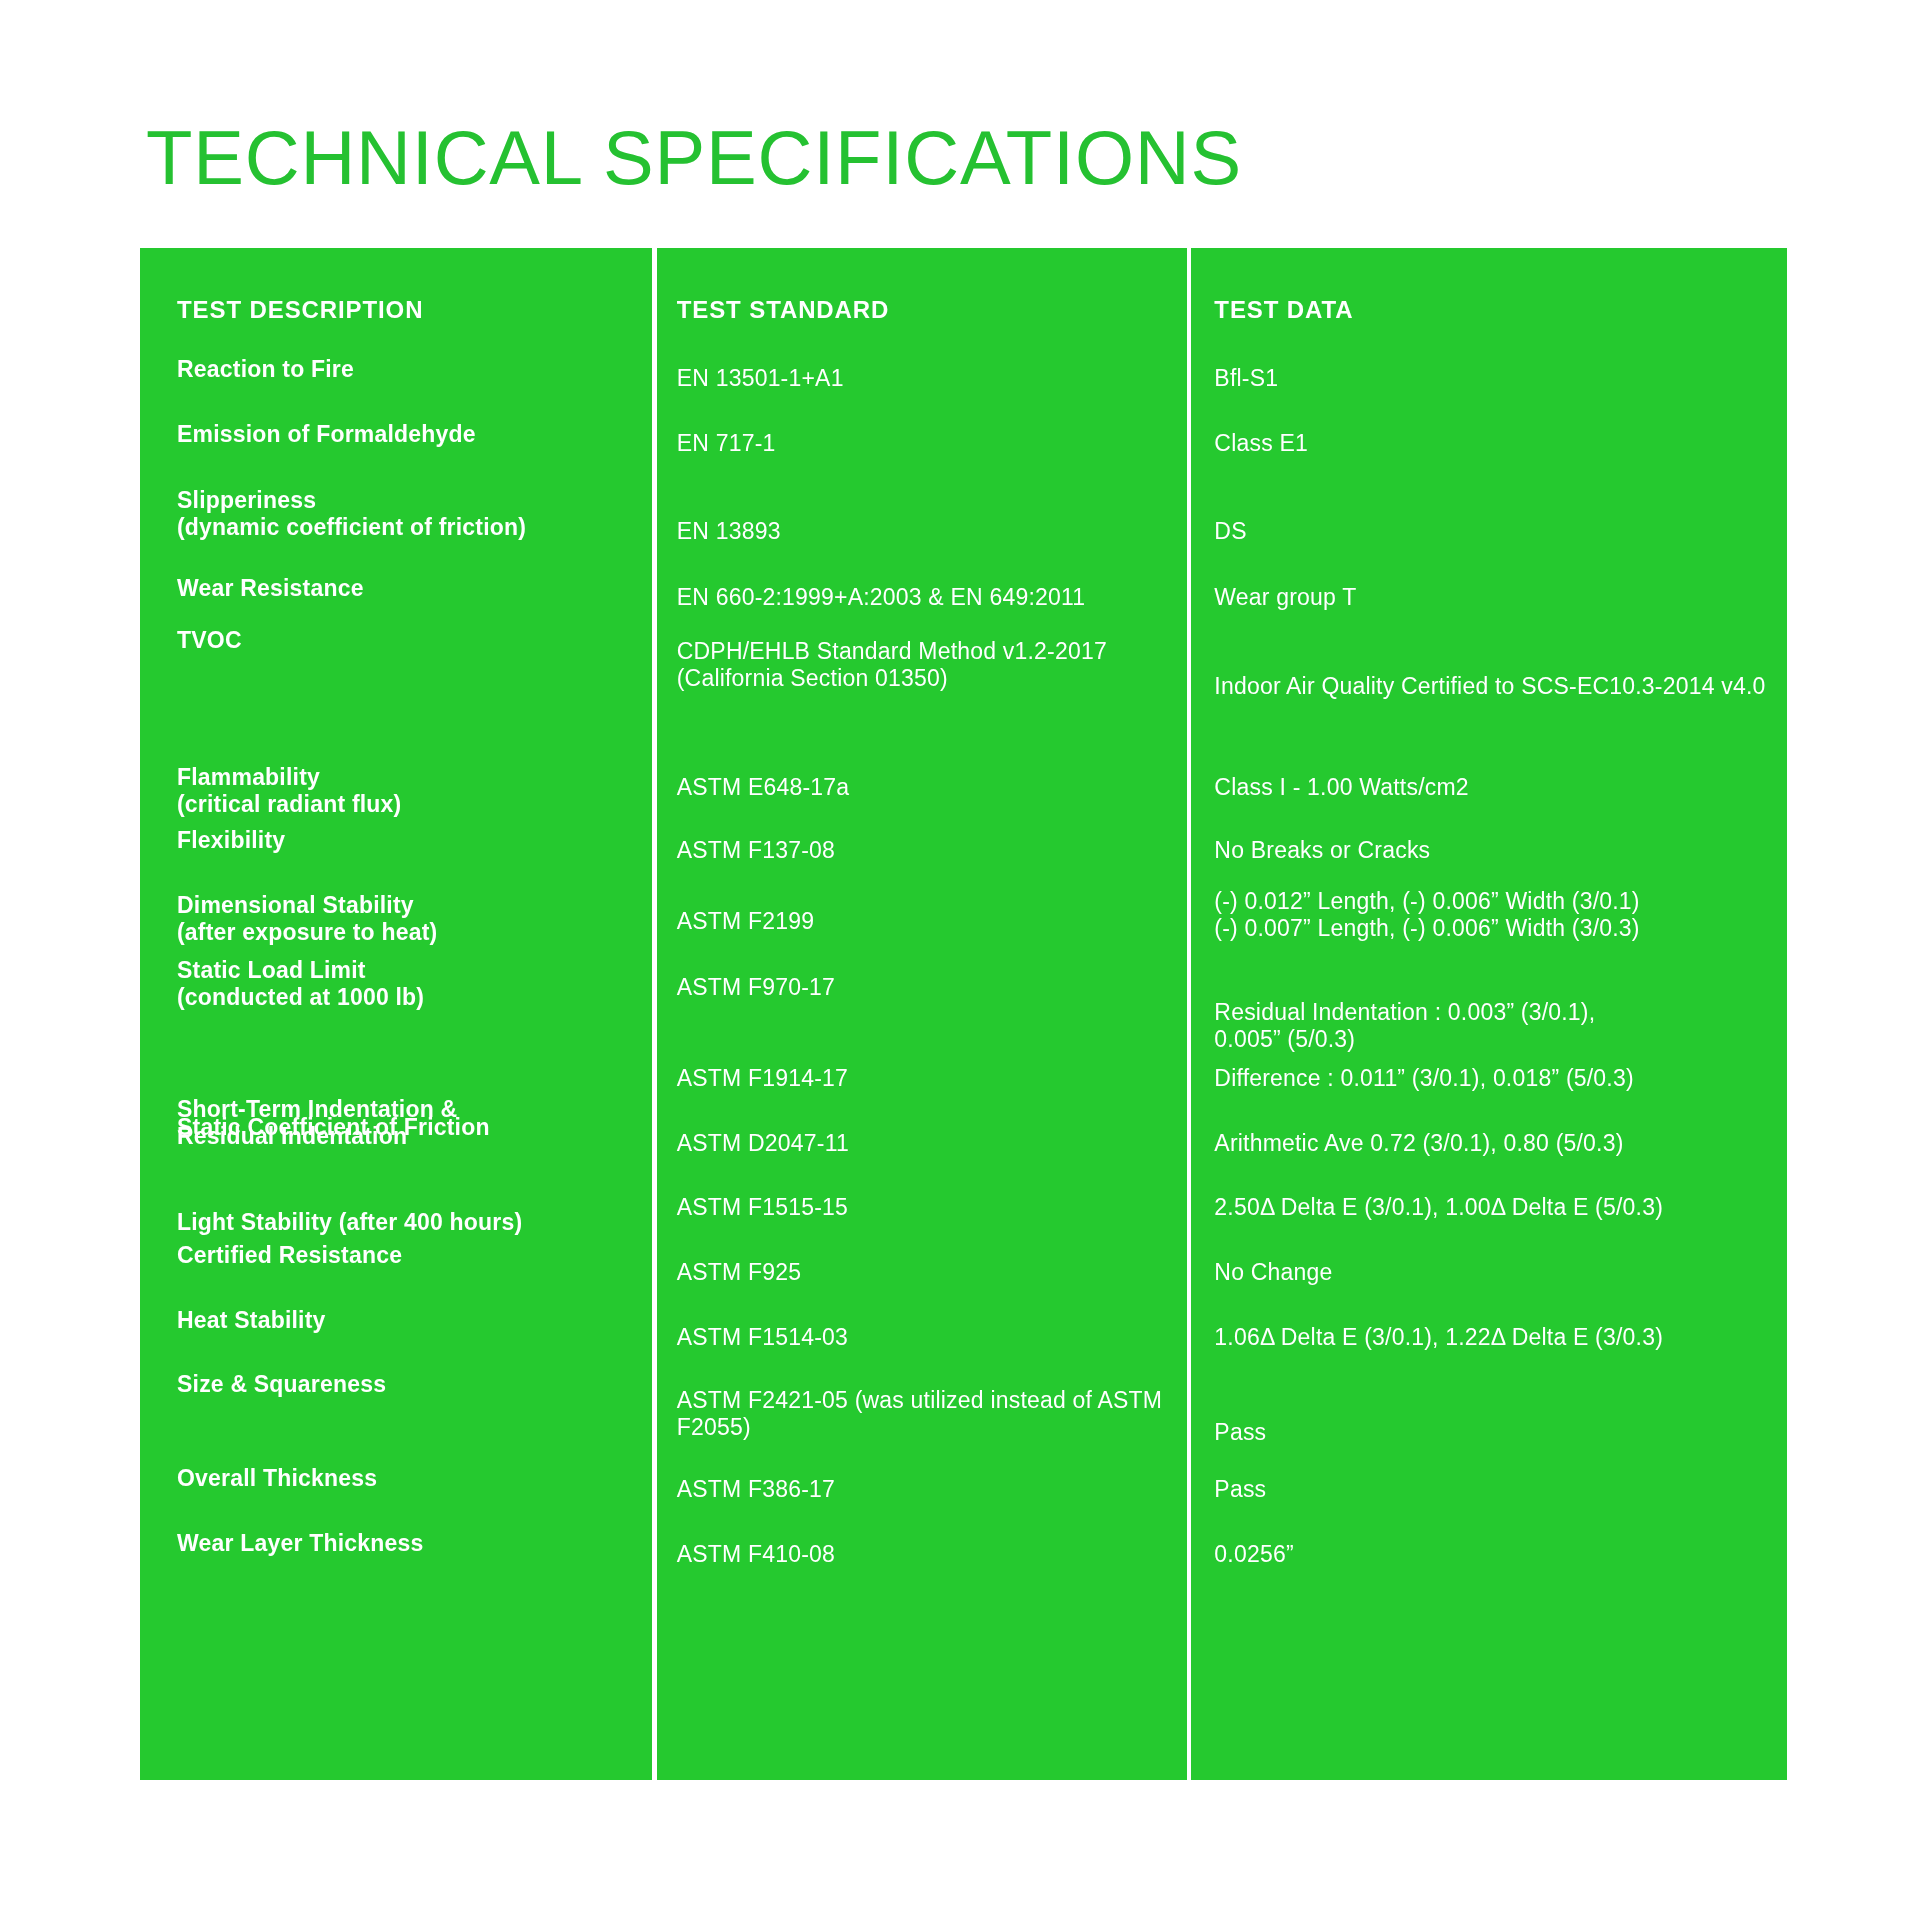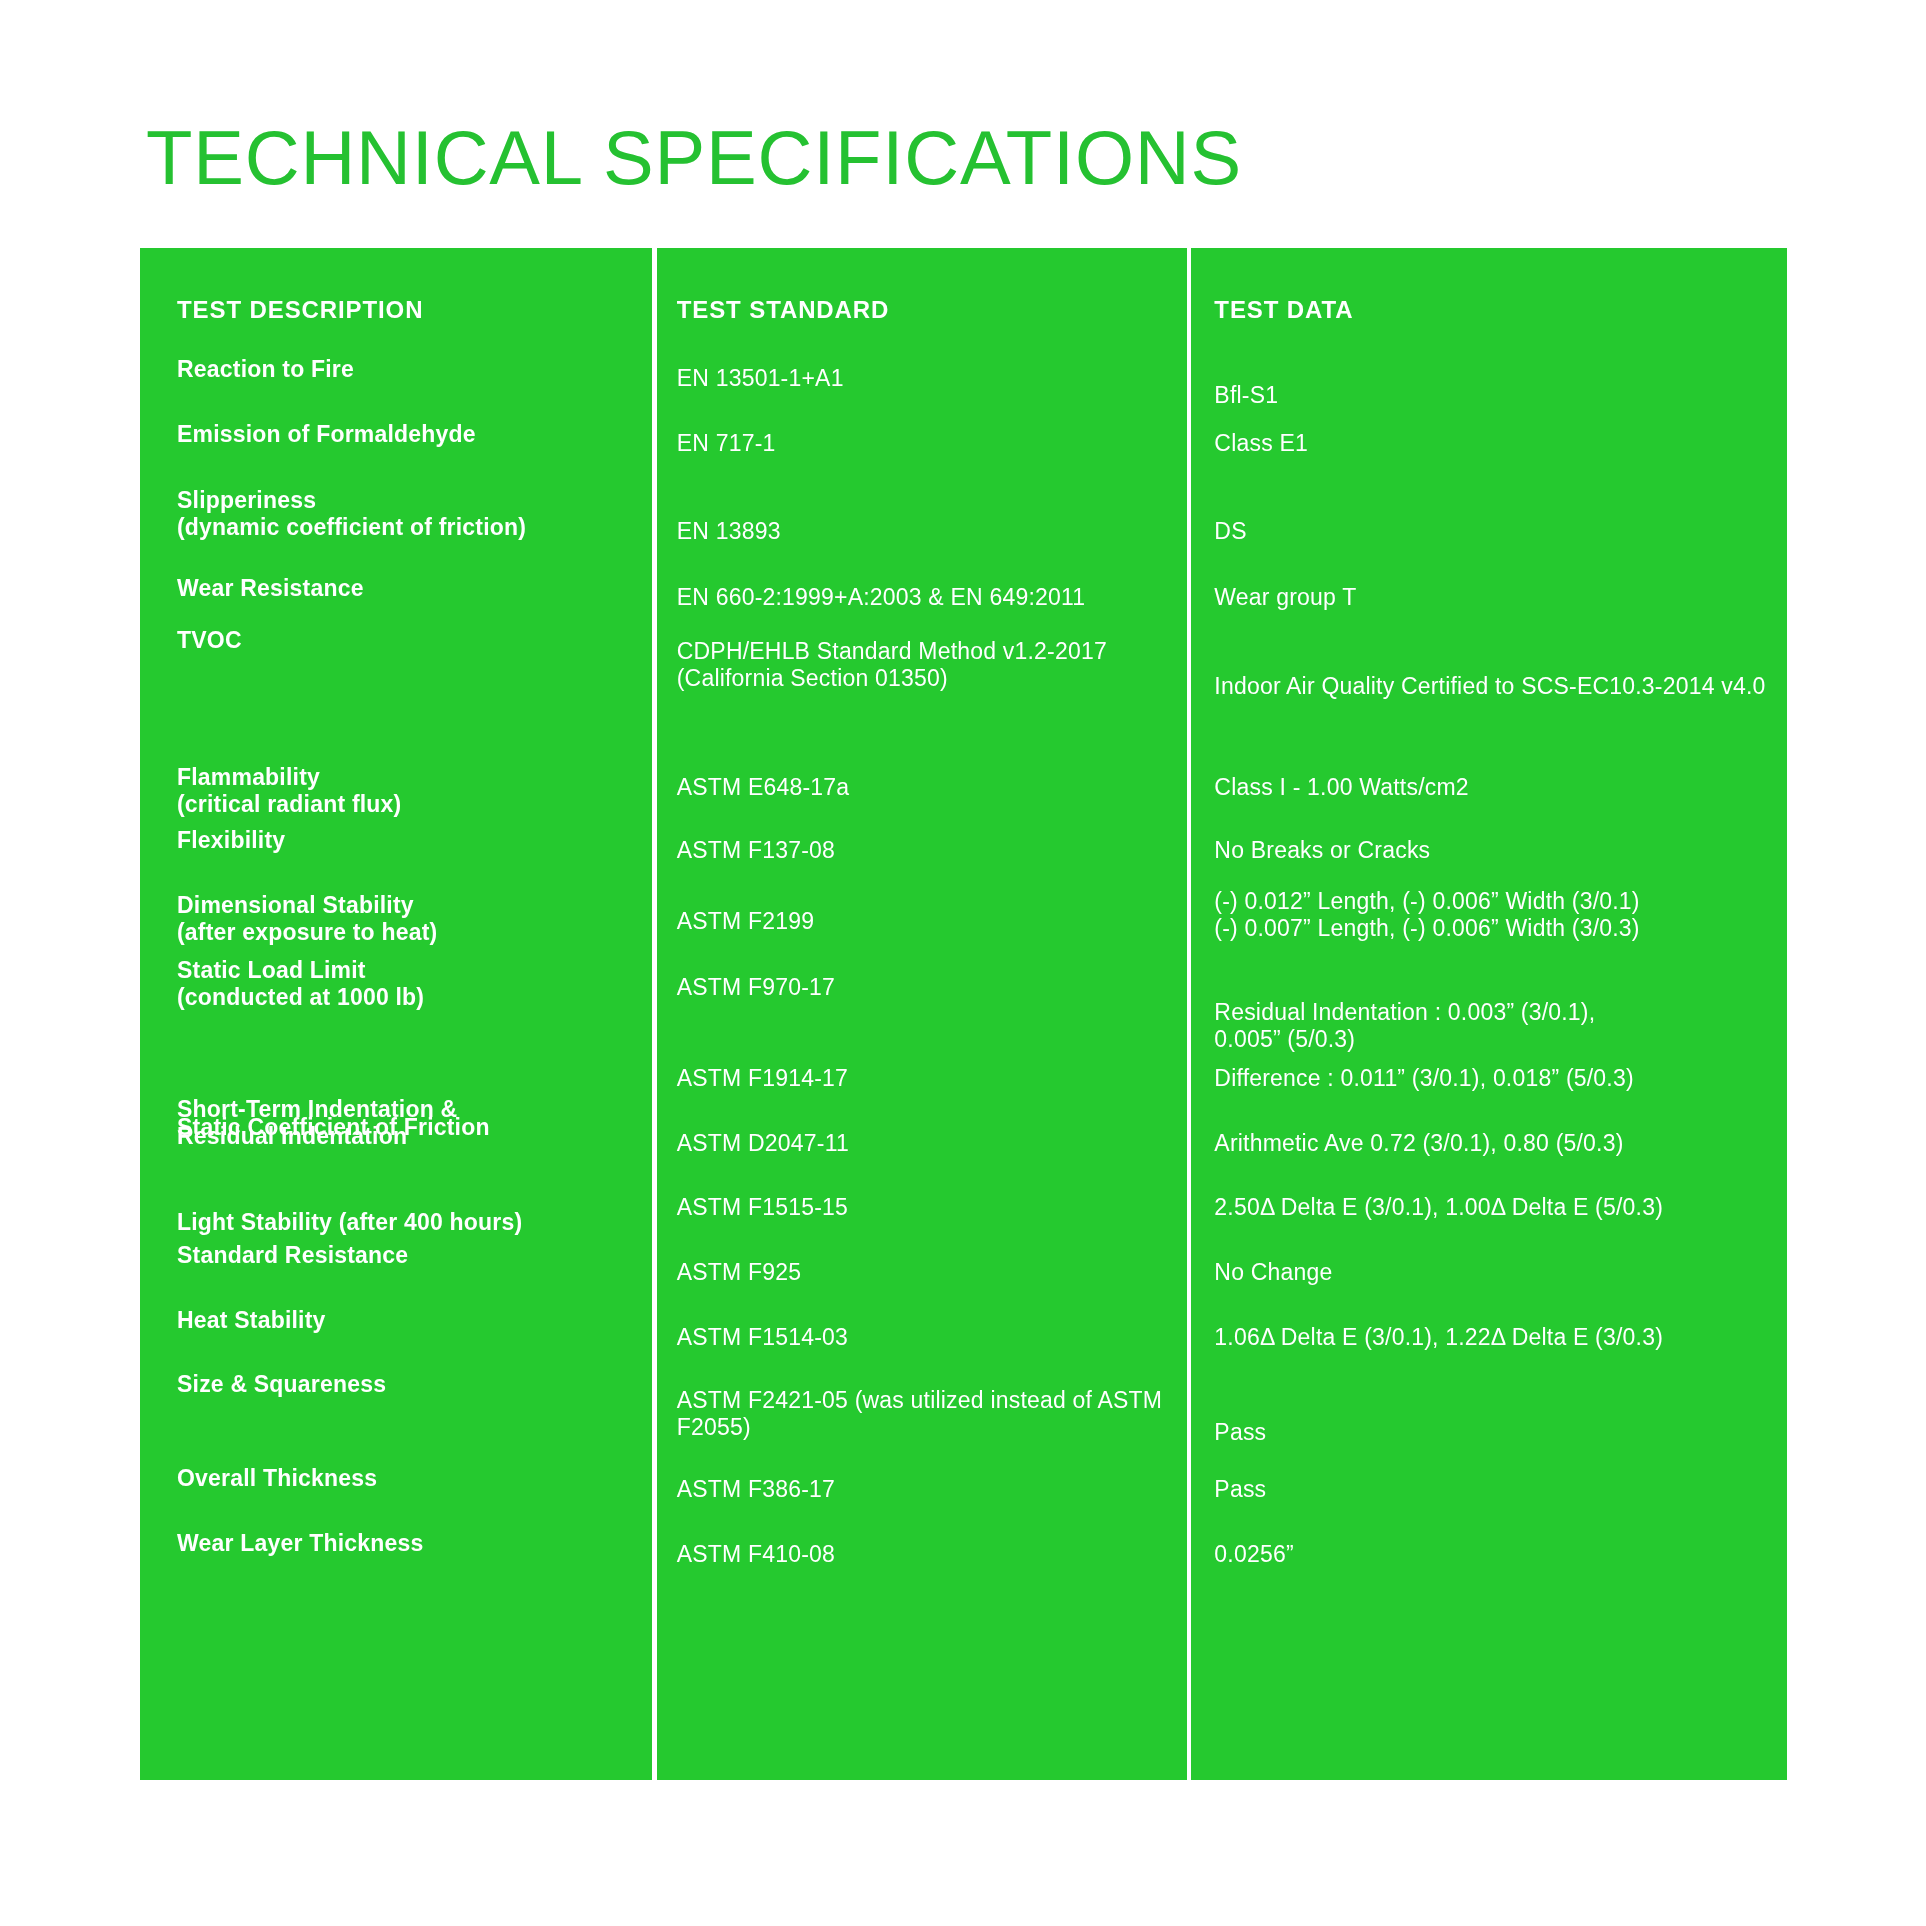--- a/index.html
+++ b/index.html
@@ -94,21 +94,21 @@
           <div class="cell desc-cell" style="top: 239px;">Slipperiness<br>(dynamic coefficient of friction)</div>
           <div class="cell desc-cell" style="top: 327px;">Wear Resistance</div>
           <div class="cell desc-cell" style="top: 379px;">TVOC</div>
           <div class="cell desc-cell" style="top: 516px;">Flammability<br>(critical radiant flux)</div>
           <div class="cell desc-cell" style="top: 579px;">Flexibility</div>
           <div class="cell desc-cell" style="top: 644px;">Dimensional Stability<br>(after exposure to heat)</div>
           <div class="cell desc-cell" style="top: 709px;">Static Load Limit<br>(conducted at 1000 lb)</div>
           <div class="cell desc-cell" style="top: 848px;">Short-Term Indentation &amp;<br>Residual Indentation</div>
           <div class="cell desc-cell" style="top: 866px;">Static Coefficient of Friction</div>
           <div class="cell desc-cell" style="top: 931px; margin-top: 30px;">Light Stability (after 400 hours)</div>
-          <div class="cell desc-cell" style="top: 994px;">Standard Resistance</div>
+          <div class="cell desc-cell" style="top: 994px;">Certified Resistance</div>
           <div class="cell desc-cell" style="top: 1059px;">Heat Stability</div>
           <div class="cell desc-cell" style="top: 1123px;">Size &amp; Squareness</div>
           <div class="cell desc-cell" style="top: 1217px;">Overall Thickness</div>
           <div class="cell desc-cell" style="top: 1282px;">Wear Layer Thickness</div>
         </div>
     </div>
 
     <div class="divider"></div>
 
     <div class="col col-std">
@@ -132,21 +132,21 @@
           <div class="cell std-cell" style="top: 1228px;">ASTM F386-17</div>
           <div class="cell std-cell" style="top: 1293px;">ASTM F410-08</div>
         </div>
     </div>
 
     <div class="divider"></div>
 
     <div class="col col-data">
       <div class="col-inner" id="col-data-inner">
         <div class="cell hdr" style="top:48px;">TEST DATA</div>
-      <div class="cell data-cell" style="top: 134px;">Bfl-S1</div>
+      <div class="cell data-cell" style="top: 117px;">Bfl-S1</div>
           <div class="cell data-cell" style="top: 182px;">Class E1</div>
           <div class="cell data-cell" style="top: 270px;">DS</div>
           <div class="cell data-cell" style="top: 336px;">Wear group T</div>
           <div class="cell data-cell" style="top: 425px;">Indoor Air Quality Certified to SCS-EC10.3-2014 v4.0</div>
           <div class="cell data-cell" style="top: 526px;">Class I - 1.00 Watts/cm2</div>
           <div class="cell data-cell" style="top: 589px;">No Breaks or Cracks</div>
           <div class="cell data-cell" style="top: 640px;">(-) 0.012” Length, (-) 0.006” Width (3/0.1)<br>(-) 0.007” Length, (-) 0.006” Width (3/0.3)</div>
           <div class="cell data-cell" style="top: 707px; margin-top: 44px;">Residual Indentation : 0.003” (3/0.1),<br>0.005” (5/0.3)</div>
           <div class="cell data-cell" style="top: 817px;">Difference : 0.011” (3/0.1), 0.018” (5/0.3)</div>
           <div class="cell data-cell" style="top: 882px;">Arithmetic Ave 0.72 (3/0.1), 0.80 (5/0.3)</div>

